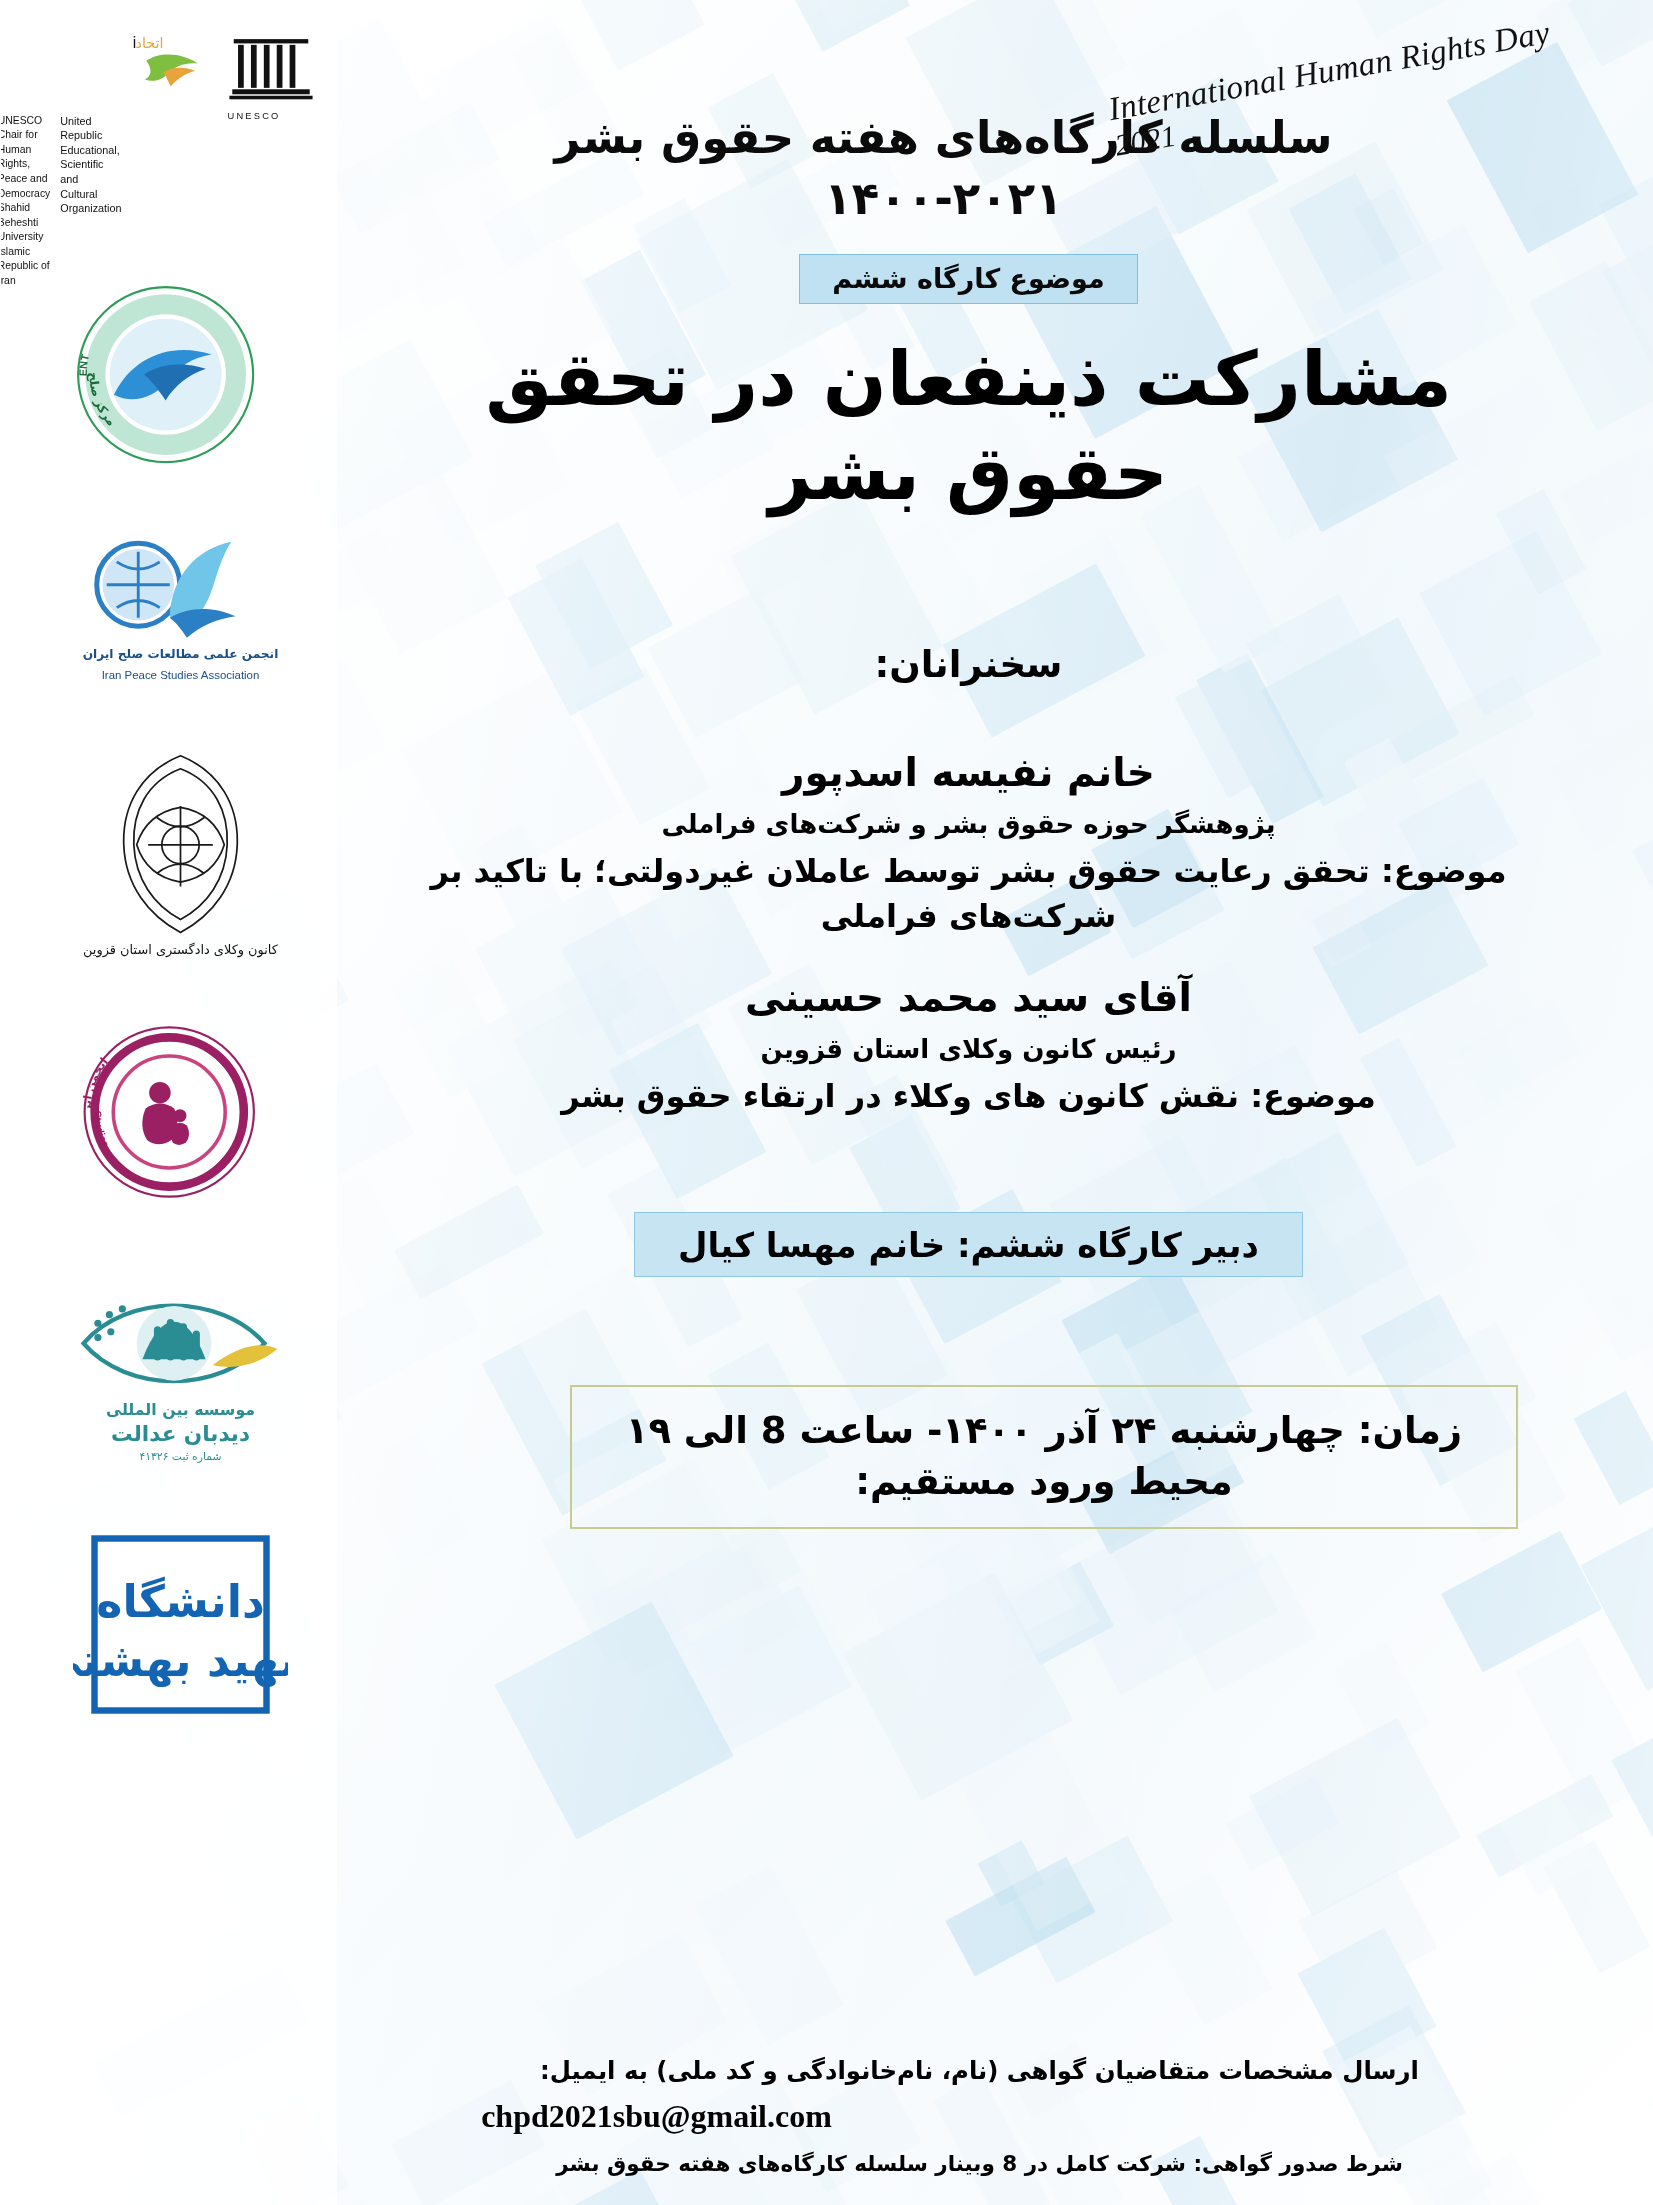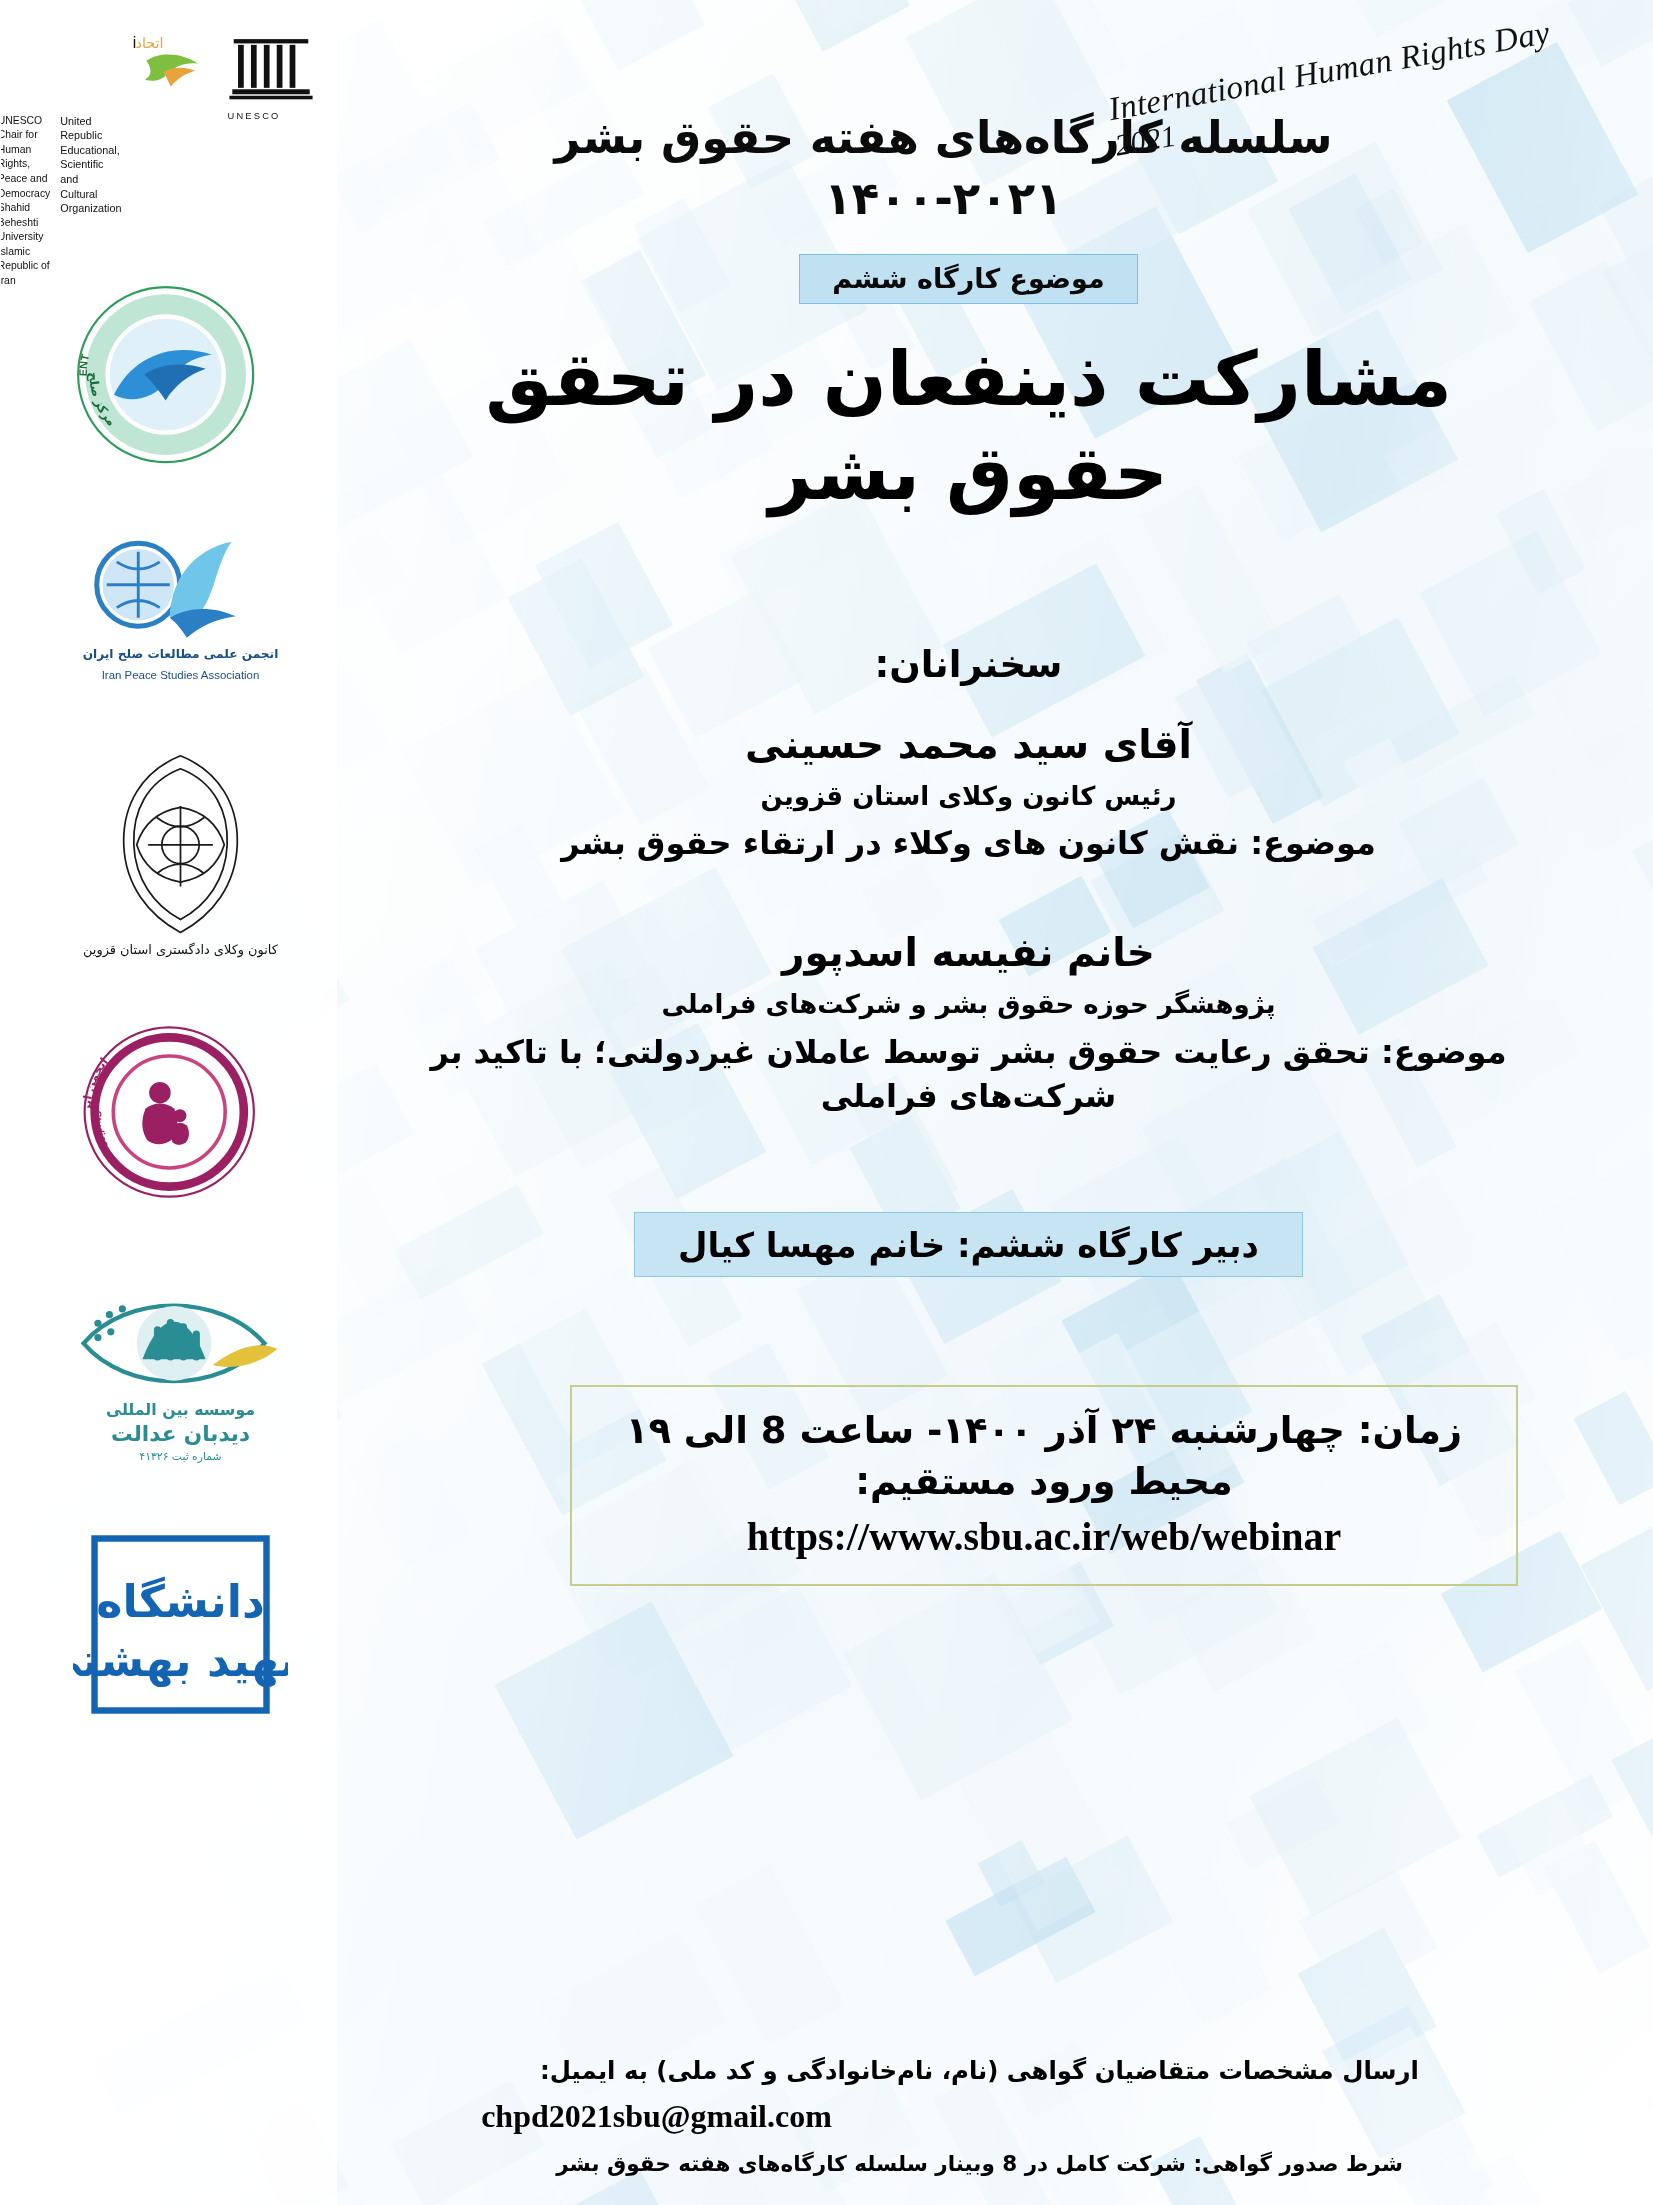--- a/index.html
+++ b/index.html
@@ -618,38 +618,37 @@
       <div>سلسله کارگاه‌های هفته حقوق بشر</div>
       <div>۱۴۰۰-۲۰۲۱</div>
     </div>
 
     <div class="ribbon">موضوع کارگاه ششم</div>
 
     <div id="main-title">مشارکت ذینفعان در تحقق حقوق بشر</div>
 
     <div id="speakers-label">سخنرانان:</div>
 
+    <div class="speaker-block second">
+      <div class="sp-name">خانم نفیسه اسدپور</div>
+      <div class="sp-role">پژوهشگر حوزه حقوق بشر و شرکت‌های فراملی</div>
+      <div class="sp-topic">موضوع: تحقق رعایت حقوق بشر توسط عاملان غیردولتی؛ با تاکید بر شرکت‌های فراملی</div>
+    </div>
+
     <div class="speaker-block first">
       <div class="sp-name">آقای سید محمد حسینی</div>
       <div class="sp-role">رئیس کانون وکلای استان قزوین</div>
       <div class="sp-topic">موضوع:  نقش کانون های وکلاء در ارتقاء حقوق بشر</div>
     </div>
 
-    <div class="speaker-block second">
-      <div class="sp-name">خانم نفیسه اسدپور</div>
-      <div class="sp-role">پژوهشگر حوزه حقوق بشر و شرکت‌های فراملی</div>
-      <div class="sp-topic">موضوع: تحقق رعایت حقوق بشر توسط عاملان غیردولتی؛ با تاکید بر شرکت‌های فراملی</div>
-    </div>
-
     <div id="secretary">دبیر کارگاه ششم: خانم مهسا کیال</div>
 
     <div id="time-box">
       <div id="time-line">زمان: چهارشنبه ۲۴ آذر ۱۴۰۰- ساعت 8 الی ۱۹</div>
       <div id="link-label">محیط ورود مستقیم:</div>
-      <a id="link-url" href="#" style="text-decoration:none;display:block;">https://www.sbu.ac.ir/web/webinar</a>
     </div>
 
   </div>
 
   <div id="footer">
     <div id="footer-line1">ارسال مشخصات متقاضیان گواهی (نام، نام‌خانوادگی و کد ملی) به ایمیل:</div>
     <div id="footer-email">chpd2021sbu@gmail.com</div>
     <div id="footer-line2">شرط صدور گواهی: شرکت کامل در 8 وبینار سلسله کارگاه‌های هفته حقوق بشر</div>
   </div>
 

